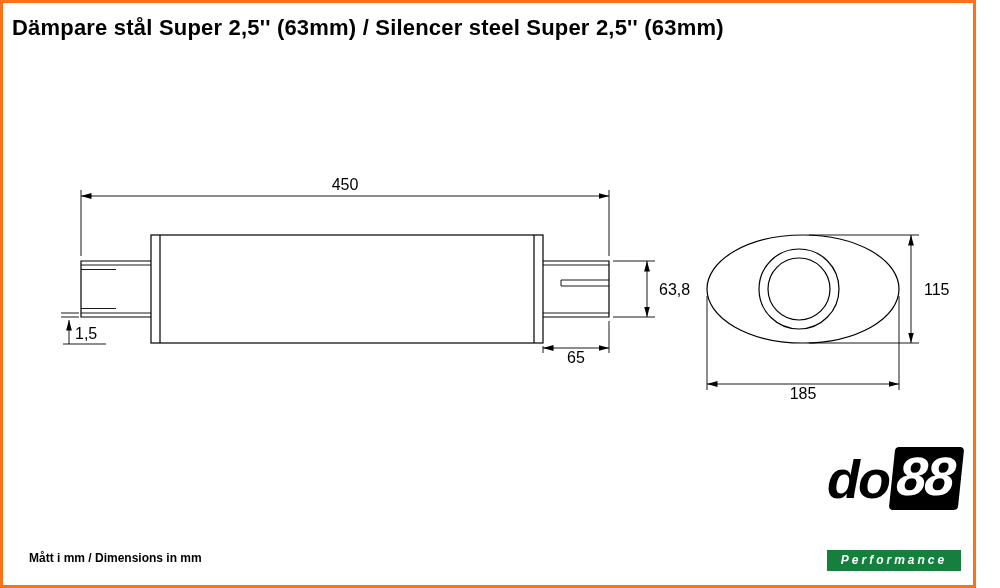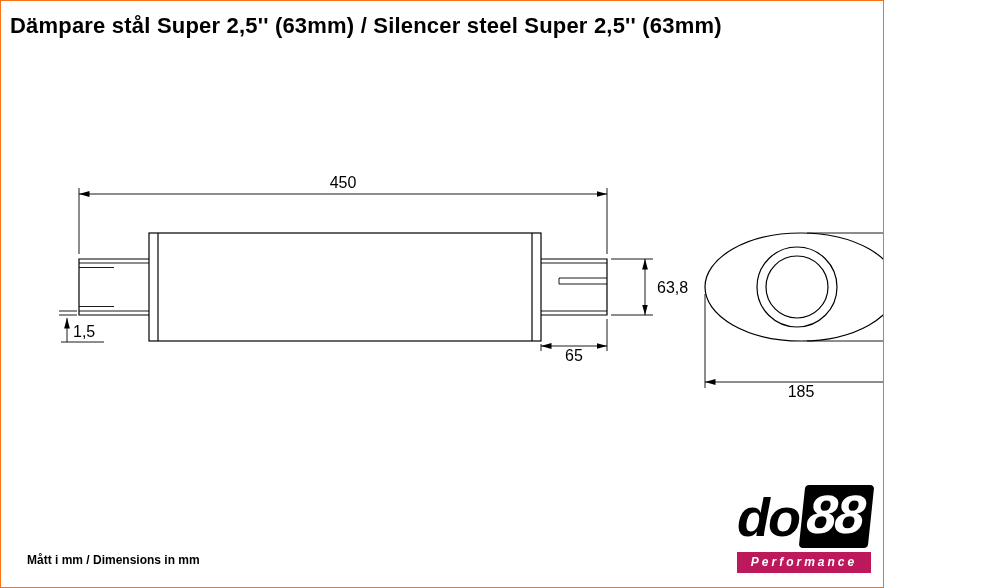--- a/index.html
+++ b/index.html
@@ -1,24 +1,24 @@
 <!DOCTYPE html>
 <html><head>
 <meta charset="utf-8">
 <style>
   * { margin: 0; padding: 0; box-sizing: border-box; }
   html, body { width: 1000px; height: 588px; }
   body { font-family: "Liberation Sans", sans-serif; background: #ffffff; }
 
   .page {
     position: relative;
-    width: 884px;
+    width: 976px;
     height: 588px;
     background: #ffffff;
-    border: 1px solid #f97316;
+    border: 3px solid #f97316;
     overflow: hidden;
   }
 
   .title {
     position: absolute;
     top: 12px;
     left: 9px;
     font-size: 22px;
     font-weight: 700;
     color: #000;
@@ -38,20 +38,21 @@
     margin-left: 16px;
   }
 
   .logo {
     position: absolute;
     right: 12px;
     bottom: 14px;
     display: flex;
     flex-direction: column;
     align-items: stretch;
+    gap: 36px;
   }
   .logo-top {
     display: flex;
     align-items: center;
     justify-content: flex-end;
     font-style: italic;
     font-weight: 700;
     line-height: 1;
   }
   .logo-do {
@@ -64,21 +65,21 @@
     font-size: 54px;
     color: #fff;
     background: #000;
     padding: 2px 8px 7px 5px;
     letter-spacing: -2px;
     border-radius: 4px;
     transform: skewX(-6deg);
   }
   .logo-bar {
     margin-top: 4px;
-    background: #be185d;
+    background: #15803d;
     color: #fff;
     font-style: italic;
     font-weight: 700;
     font-size: 12px;
     letter-spacing: 3px;
     text-align: center;
     padding: 3px 12px 4px;
   }
 </style>
 </head>

